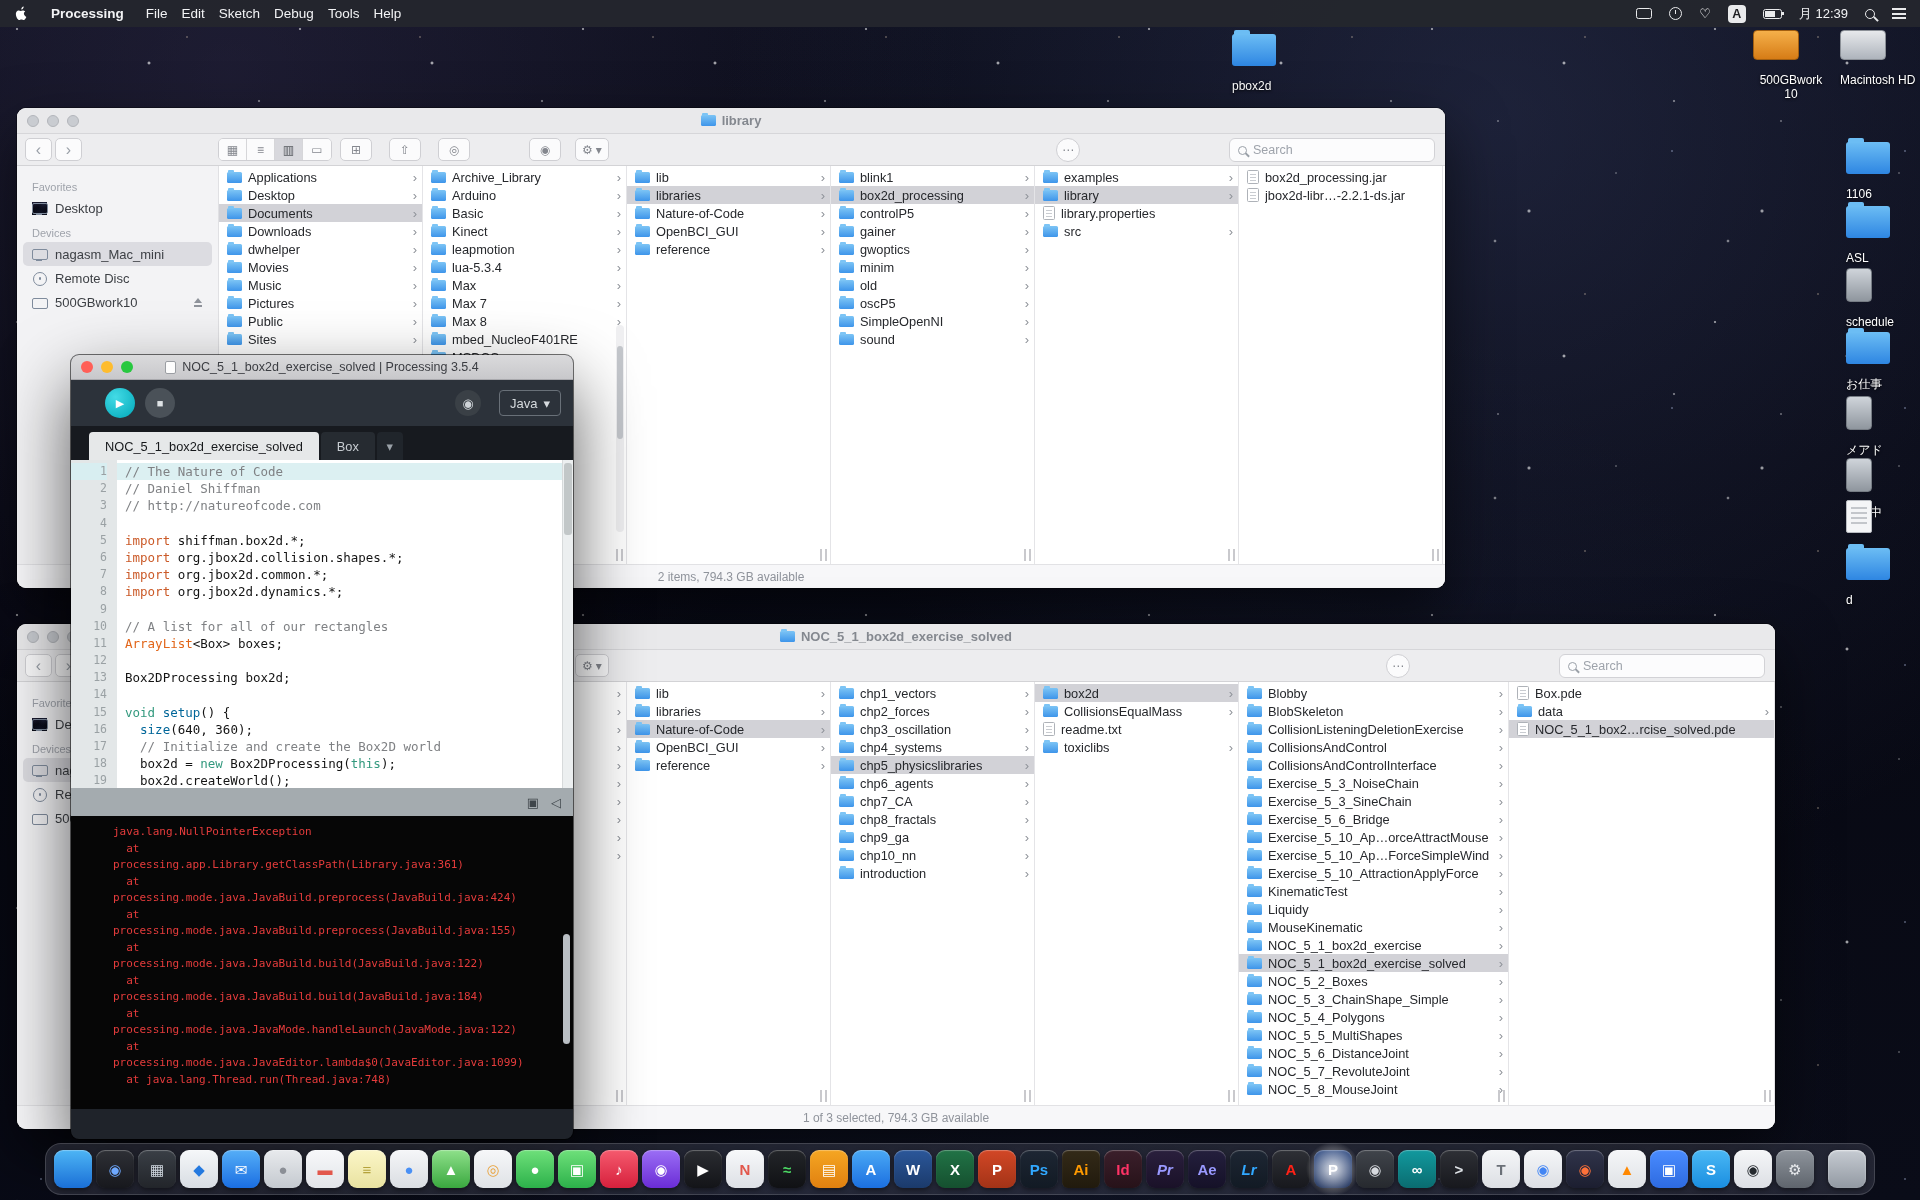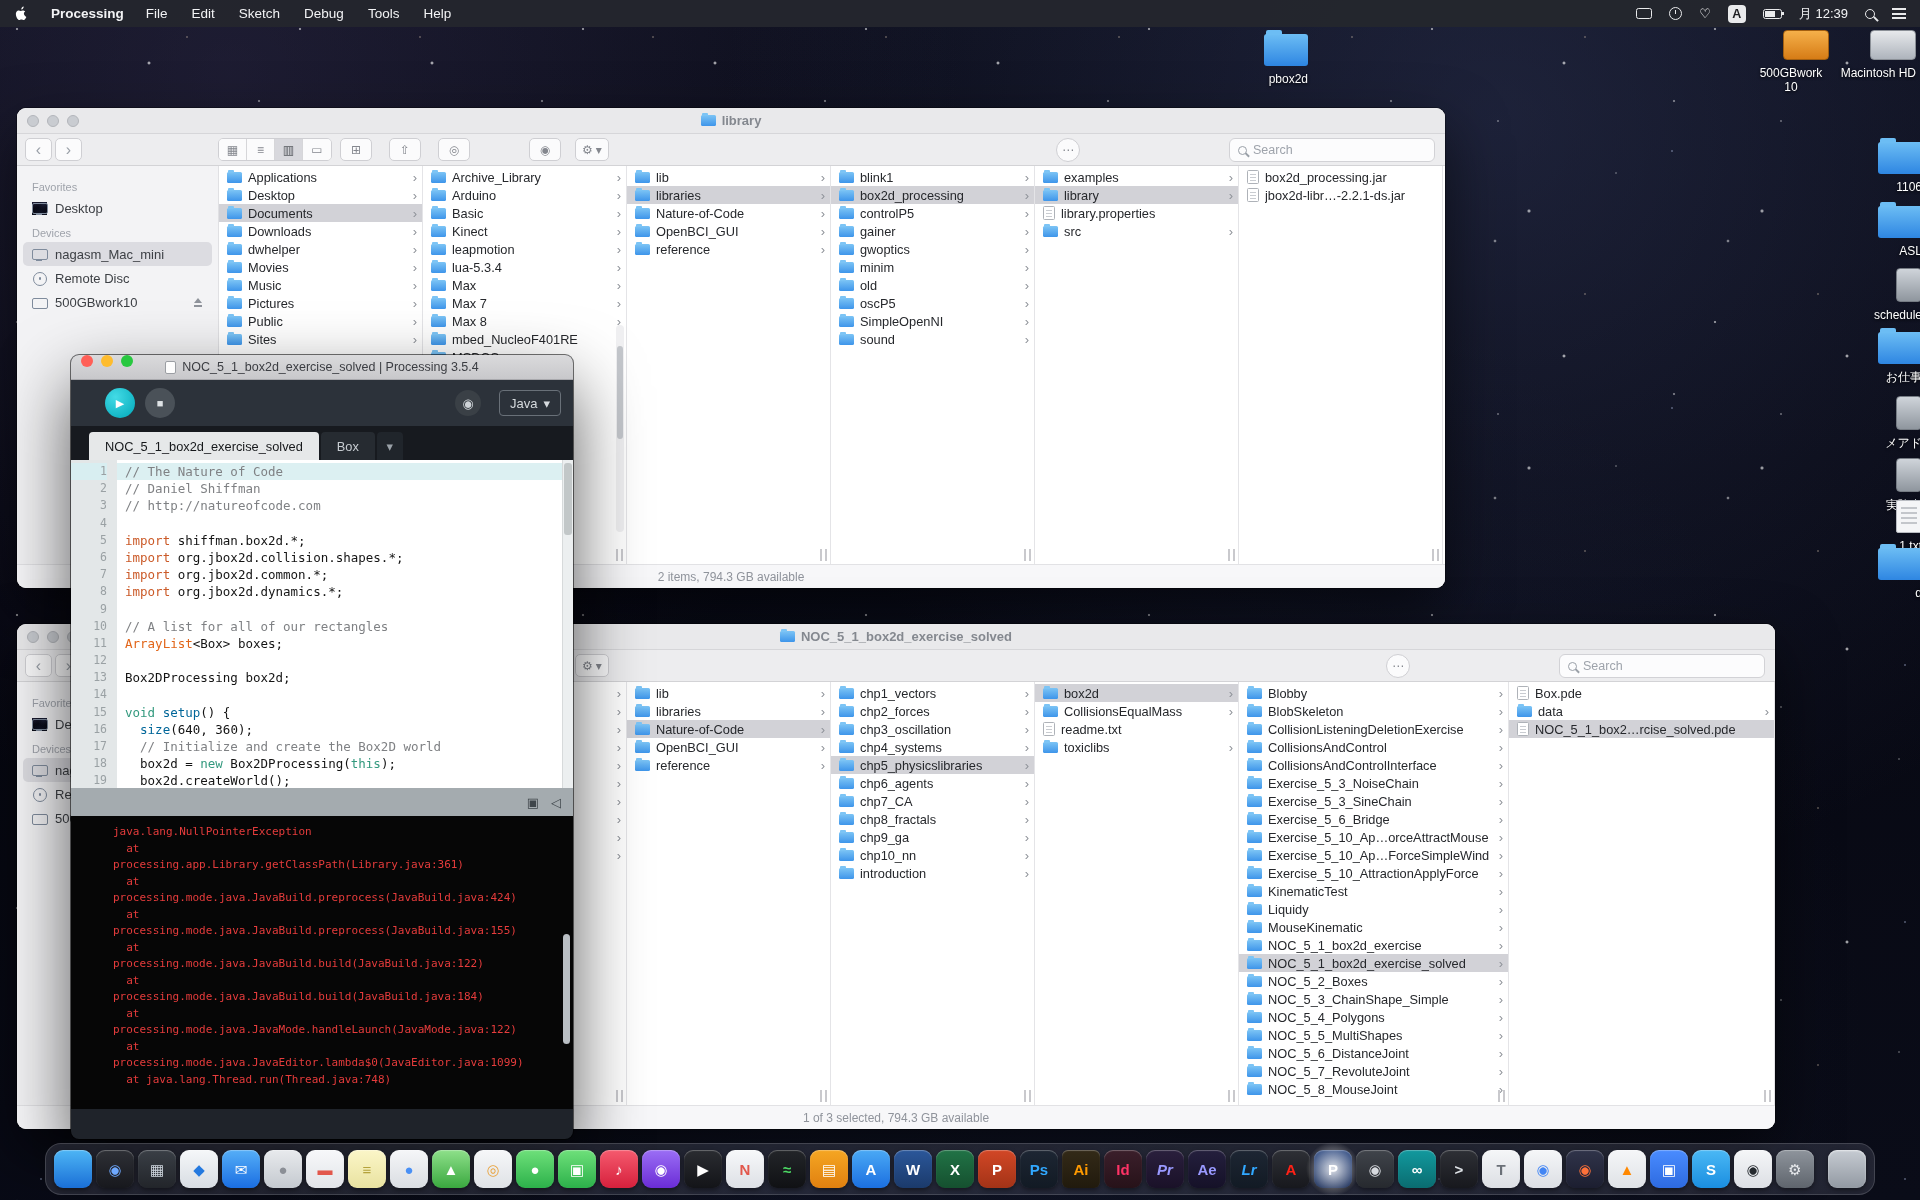--- a/index.html
+++ b/index.html
@@ -41,21 +41,21 @@
 .mi-batt{width:19px;height:10px;border:1.5px solid #e9eaec;border-radius:2.5px;position:relative}
 .mi-batt::before{content:"";position:absolute;left:1px;top:1px;bottom:1px;width:10px;background:#e9eaec}
 .mi-batt::after{content:"";position:absolute;right:-3.5px;top:2.5px;width:2px;height:3px;background:#e9eaec}
 .clocktext{font-size:13px}
 .mi-search{width:10px;height:10px;border:1.8px solid #e9eaec;border-radius:50%;position:relative}
 .mi-search::after{content:"";position:absolute;width:6px;height:1.8px;background:#e9eaec;transform:rotate(45deg);right:-5px;bottom:-2px}
 .mi-list{width:14px;height:11px;border-top:2px solid #e9eaec;border-bottom:2px solid #e9eaec;position:relative}
 .mi-list::after{content:"";position:absolute;left:0;top:2.5px;width:14px;height:2px;background:#e9eaec}
 
 
-.dskwrap{position:absolute;width:76px;display:flex;flex-direction:column;align-items:flex-end;gap:7px;z-index:2}
+.dskwrap{position:absolute;width:76px;display:flex;flex-direction:column;align-items:flex-start;gap:14px;z-index:2}
 .dsk{position:relative}
 .dsk.folder{width:44px;height:32px;background:linear-gradient(#6cbdf4,#2e86e2);border-radius:3px}
 .dsk.folder::before{content:"";position:absolute;top:-4px;left:2px;width:16px;height:5px;border-radius:2px 2px 0 0;background:#6cbdf4}
 .dsk.drive-orange{width:46px;height:30px;background:linear-gradient(#f5b04a,#d67c16);border-radius:4px;border:1px solid #a35f10}
 .dsk.drive-gray{width:46px;height:30px;background:linear-gradient(#e7e9ec,#aeb4bc);border-radius:4px;border:1px solid #8b9097}
 .dsk.device{width:26px;height:34px;background:linear-gradient(#cfd4da,#8f969e);border-radius:4px;border:1px solid #767c84}
 .dsk.file{width:26px;height:33px;background:#f4f5f7;border:1px solid #b9bcc2;border-radius:2px}
 .dsk.file::before{content:"";position:absolute;left:4px;top:6px;right:4px;height:1.5px;background:#c3c6cb;box-shadow:0 5px 0 #c3c6cb,0 10px 0 #c3c6cb,0 15px 0 #c3c6cb}
 .dlabel{font-size:12px;color:#fff;text-shadow:0 1px 3px rgba(0,0,0,.95);text-align:center;line-height:1.15;max-width:76px;word-wrap:break-word}
 
@@ -106,21 +106,21 @@
 .fic.folder{width:15px;height:11px;background:linear-gradient(#7cc4f5,#3e95ea);border-radius:1.5px;position:relative;margin-top:1px}
 .fic.folder::before{content:"";position:absolute;top:-2.5px;left:1px;width:6px;height:3px;border-radius:1px 1px 0 0;background:#7cc4f5}
 .fic.file{width:12px;height:14px;background:#fff;border:1px solid #aeb2b8;border-radius:1.5px;position:relative}
 .fic.file::before{content:"";position:absolute;left:2px;top:3px;right:2px;height:1px;background:#c9ccd1;box-shadow:0 3px 0 #c9ccd1,0 6px 0 #c9ccd1}
 .vscroll{position:absolute;right:2px;top:40%;bottom:8%;width:8px;border-radius:4px;background:#f0f0f2}
 .vthumb{position:absolute;left:1px;right:1px;top:10%;height:45%;border-radius:3px;background:#c4c7cc}
 .fstatus{height:24px;border-top:1px solid #e2e2e5;background:#f7f7f9;display:flex;align-items:center;justify-content:center;font-size:12px;color:#8f939b;flex:0 0 auto}
 
 
 .pwin{position:absolute;left:71px;top:355px;width:502px;height:784px;border-radius:8px;overflow:hidden;background:#1f232a;box-shadow:0 30px 70px rgba(0,0,0,.65),0 0 0 1px rgba(0,0,0,.55);display:flex;flex-direction:column;z-index:30}
-.ptitle{height:25px;background:linear-gradient(#dadadc,#c8c8cb);border-bottom:1px solid #a9a9ad;display:flex;position:relative;flex:0 0 auto}
+.ptitle{height:25px;background:linear-gradient(#dadadc,#c8c8cb);border-bottom:1px solid #a9a9ad;display:flex;align-items:center;position:relative;flex:0 0 auto}
 .ptitletext{margin:0 auto;font-size:12.5px;color:#3b3d42;display:flex;align-items:center;gap:6px}
 .docic{width:11px;height:13px;background:#fdfdfd;border:1px solid #9b9ea3;border-radius:2px}
 .ptoolbar{height:46px;background:#2c323a;position:relative;flex:0 0 auto}
 .pbtn{position:absolute;top:8px;width:30px;height:30px;border-radius:50%;display:flex;align-items:center;justify-content:center;font-size:11px;color:#fff}
 .pbtn.play{left:34px;background:radial-gradient(circle at 35% 30%,#43dbe6,#00a7b8)}
 .pbtn.stop{left:74px;background:#4a5158;color:#dfe3e6}
 .pdebug{position:absolute;top:10px;right:92px;width:26px;height:26px;border-radius:50%;background:#3a4046;color:#cfd4d8;display:flex;align-items:center;justify-content:center;font-size:13px}
 .pmode{position:absolute;top:10px;right:12px;height:26px;padding:0 10px;border:1px solid #697078;border-radius:4px;color:#d6dade;font-size:13px;display:flex;align-items:center;gap:6px}
 .ptabbar{height:34px;background:#171a1f;display:flex;align-items:flex-end;padding-left:18px;flex:0 0 auto}
 .ptab{height:28px;display:flex;align-items:center;padding:0 16px;font-size:12.8px;border-radius:4px 4px 0 0}
@@ -950,21 +950,21 @@
     </div>
 </section>
 
 <header class="menubar">
   <span class="apple">
     <svg width="14" height="16" viewBox="0 0 170 190">
         <path fill="#ffffff" d="M150 130c-3 7-6 13-10 19-6 9-13 19-24 19-10 0-13-6-26-6s-17 6-26 6-19-10-25-19C26 127 16 94 28 71c6-12 17-19 29-19 10 0 19 6 25 6s16-7 27-6c5 0 18 2 27 14-24 14-20 47 14 64zM110 29c5-6 9-15 8-24-8 1-17 6-22 12-5 6-9 15-8 23 9 1 17-5 22-11z"></path>
       </svg>
   </span>
   <span class="appname">Processing</span>
-  <span id="menu-items" style="display:flex;gap:24px">
+  <span id="menu-items" style="display:flex;gap:14px">
       <span class="mitem">File</span>
       <span class="mitem">Edit</span>
       <span class="mitem">Sketch</span>
       <span class="mitem">Debug</span>
       <span class="mitem">Tools</span>
       <span class="mitem">Help</span>
     </span>
   <span class="mright">
     <span class="mi-display"></span>
     <span class="mi-clock"></span>

